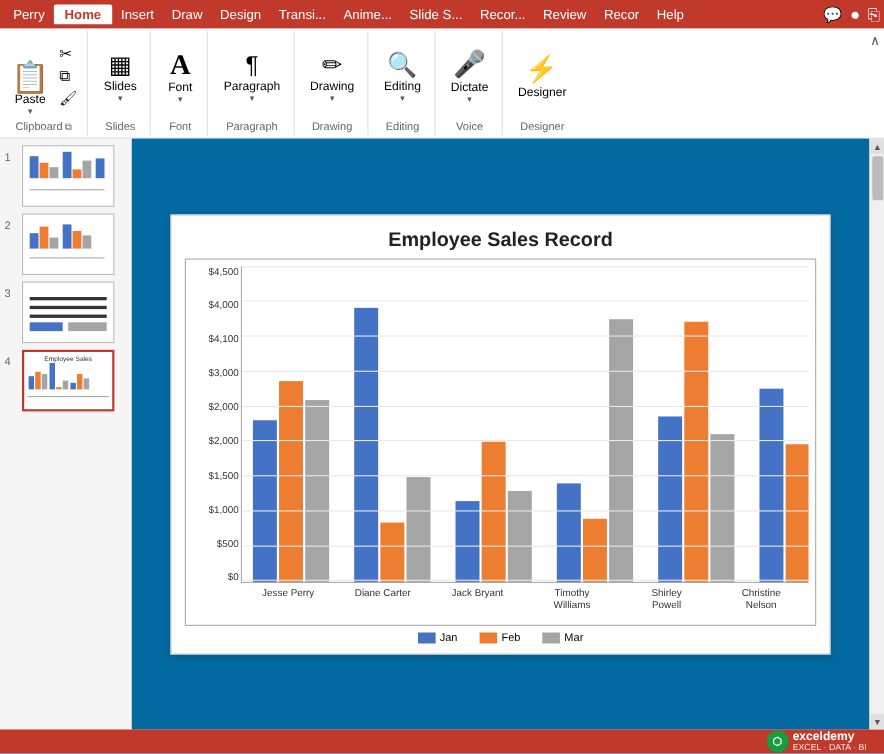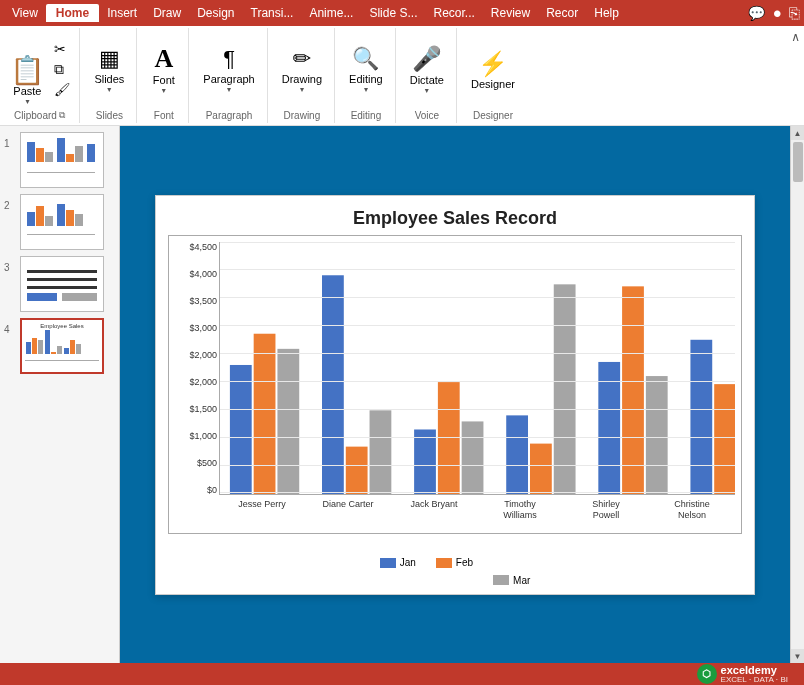--- a/index.html
+++ b/index.html
@@ -2,21 +2,21 @@
 <html><head>
   <meta charset="utf-8">
   <style>
     * { box-sizing: border-box; margin: 0; padding: 0; }
     body { font-family: 'Segoe UI', Arial, sans-serif; font-size: 12px; background: #f0f0f0; width: 804px; height: 685px; overflow: hidden; }
   </style>
 </head>
 <body>
 
 <div style="height:26px; background:#c0392b; display:flex; align-items:center; padding:0 4px; gap:0;">
-  <div style="color:white; padding:2px 8px; font-size:12px; cursor:pointer;">View</div>
+  <div style="color:white; padding:2px 8px; font-size:12px; cursor:pointer;">Perry</div>
   <div style="color:white; padding:2px 10px; font-size:12px; cursor:pointer; background:white; color:#c0392b; font-weight:bold; border-radius:2px 2px 0 0;">Home</div>
   <div style="color:white; padding:2px 8px; font-size:12px; cursor:pointer;">Insert</div>
   <div style="color:white; padding:2px 8px; font-size:12px; cursor:pointer;">Draw</div>
   <div style="color:white; padding:2px 8px; font-size:12px; cursor:pointer;">Design</div>
   <div style="color:white; padding:2px 8px; font-size:12px; cursor:pointer;">Transi...</div>
   <div style="color:white; padding:2px 8px; font-size:12px; cursor:pointer;">Anime...</div>
   <div style="color:white; padding:2px 8px; font-size:12px; cursor:pointer;">Slide S...</div>
   <div style="color:white; padding:2px 8px; font-size:12px; cursor:pointer;">Recor...</div>
   <div style="color:white; padding:2px 8px; font-size:12px; cursor:pointer;">Review</div>
   <div style="color:white; padding:2px 8px; font-size:12px; cursor:pointer;">Recor</div>
@@ -201,21 +201,21 @@
 
     <div style="background:white; width:600px; height:400px; padding:12px 12px 8px; display:flex; flex-direction:column; align-items:center; box-shadow:0 2px 8px rgba(0,0,0,0.2); border:1px solid #ccc;">
 
       <div style="font-size:18px; font-weight:bold; color:#222; margin-bottom:6px;">Employee Sales Record</div>
 
       <div style="width:100%; flex:1; border:1px solid #aaa; position:relative; background:white; overflow:hidden;">
 
         <div style="position:absolute; left:2px; top:6px; bottom:38px; display:flex; flex-direction:column; justify-content:space-between; width:46px;">
           <div style="font-size:9px; color:#333; text-align:right;">$4,500</div>
           <div style="font-size:9px; color:#333; text-align:right;">$4,000</div>
-          <div style="font-size:9px; color:#333; text-align:right;">$3,500</div>
+          <div style="font-size:9px; color:#333; text-align:right;">$4,100</div>
           <div style="font-size:9px; color:#333; text-align:right;">$3,000</div>
           <div style="font-size:9px; color:#333; text-align:right;">$2,000</div>
           <div style="font-size:9px; color:#333; text-align:right;">$2,000</div>
           <div style="font-size:9px; color:#333; text-align:right;">$1,500</div>
           <div style="font-size:9px; color:#333; text-align:right;">$1,000</div>
           <div style="font-size:9px; color:#333; text-align:right;">$500</div>
           <div style="font-size:9px; color:#333; text-align:right;">$0</div>
         </div>
 
         <div style="position:absolute; left:50px; right:6px; top:6px; bottom:38px; border-bottom:1px solid #aaa; border-left:1px solid #aaa;">
@@ -281,21 +281,21 @@
 
       <div style="display:flex; gap:20px; margin-top:6px; justify-content:center;">
         <div style="display:flex; align-items:center; gap:4px;">
           <div style="width:16px; height:10px; background:#4472c4;"></div>
           <span style="font-size:10px;">Jan</span>
         </div>
         <div style="display:flex; align-items:center; gap:4px;">
           <div style="width:16px; height:10px; background:#ed7d31;"></div>
           <span style="font-size:10px;">Feb</span>
         </div>
-        <div style="display:flex; align-items:center; gap:4px;margin-top:35px;">
+        <div style="display:flex; align-items:center; gap:4px;">
           <div style="width:16px; height:10px; background:#a5a5a5;"></div>
           <span style="font-size:10px;">Mar</span>
         </div>
       </div>
 
     </div>
 
   </div>
 
   <div style="width:14px; background:#f0f0f0; border-left:1px solid #ccc; display:flex; flex-direction:column; align-items:center;">

